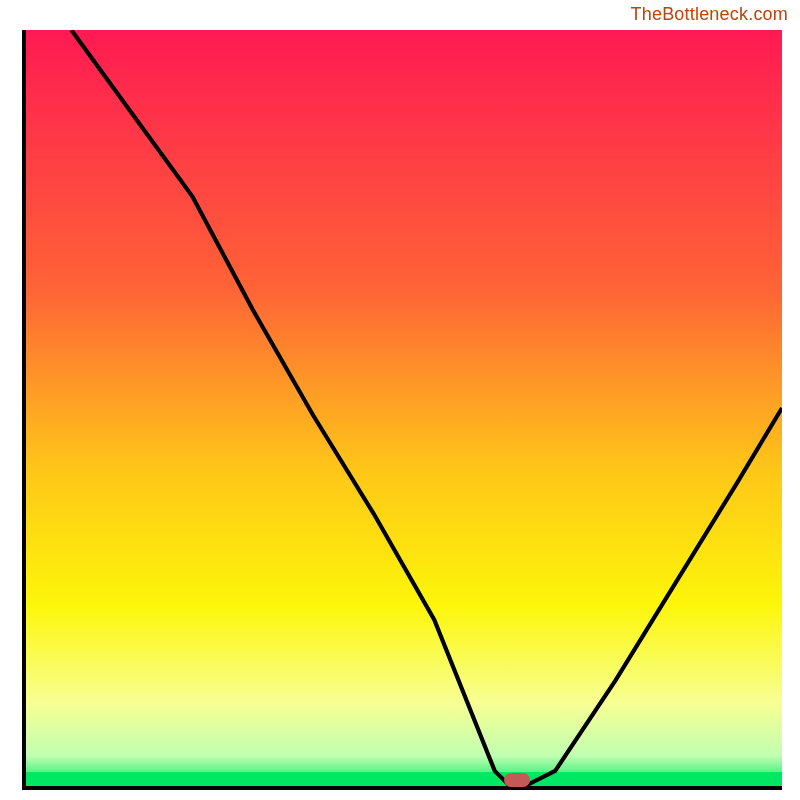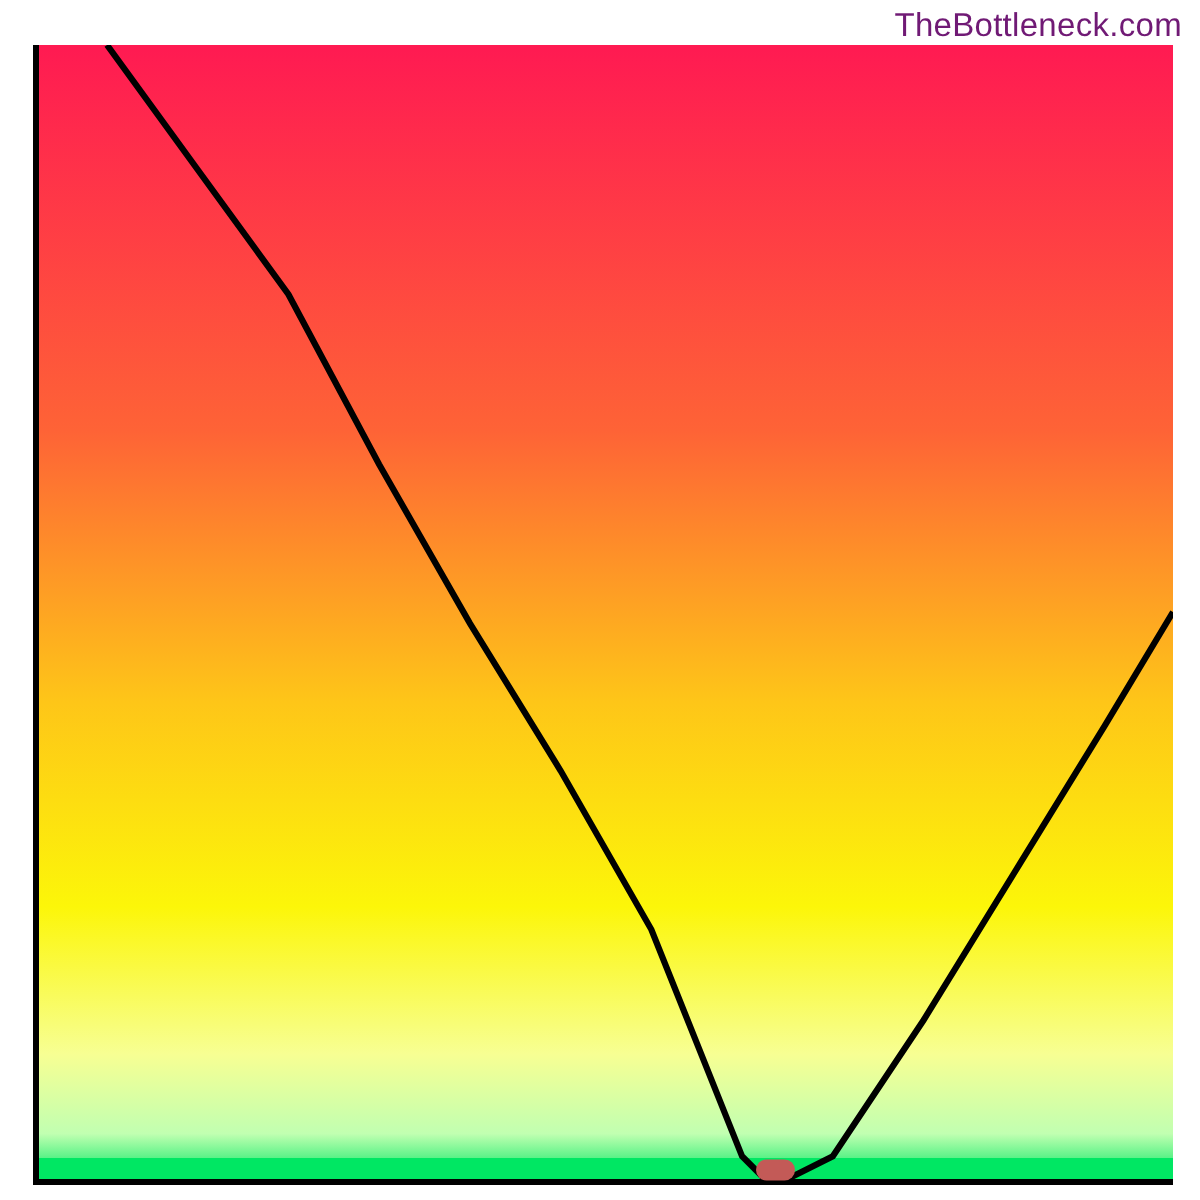--- a/index.html
+++ b/index.html
@@ -12,22 +12,22 @@
   }
   .wrap {
     position: relative;
     width: 800px;
     height: 800px;
   }
   .attribution {
     position: absolute;
     top: 4px;
     right: 12px;
-    color: #701a75;
-    font-size: 22px;
+    color: #c2410c;
+    font-size: 18px;
     letter-spacing: 0.2px;
   }
   .plot {
     position: absolute;
     left: 22px;
     top: 30px;
     width: 760px;
     height: 760px;
     
     border-left: 4px solid #000;

